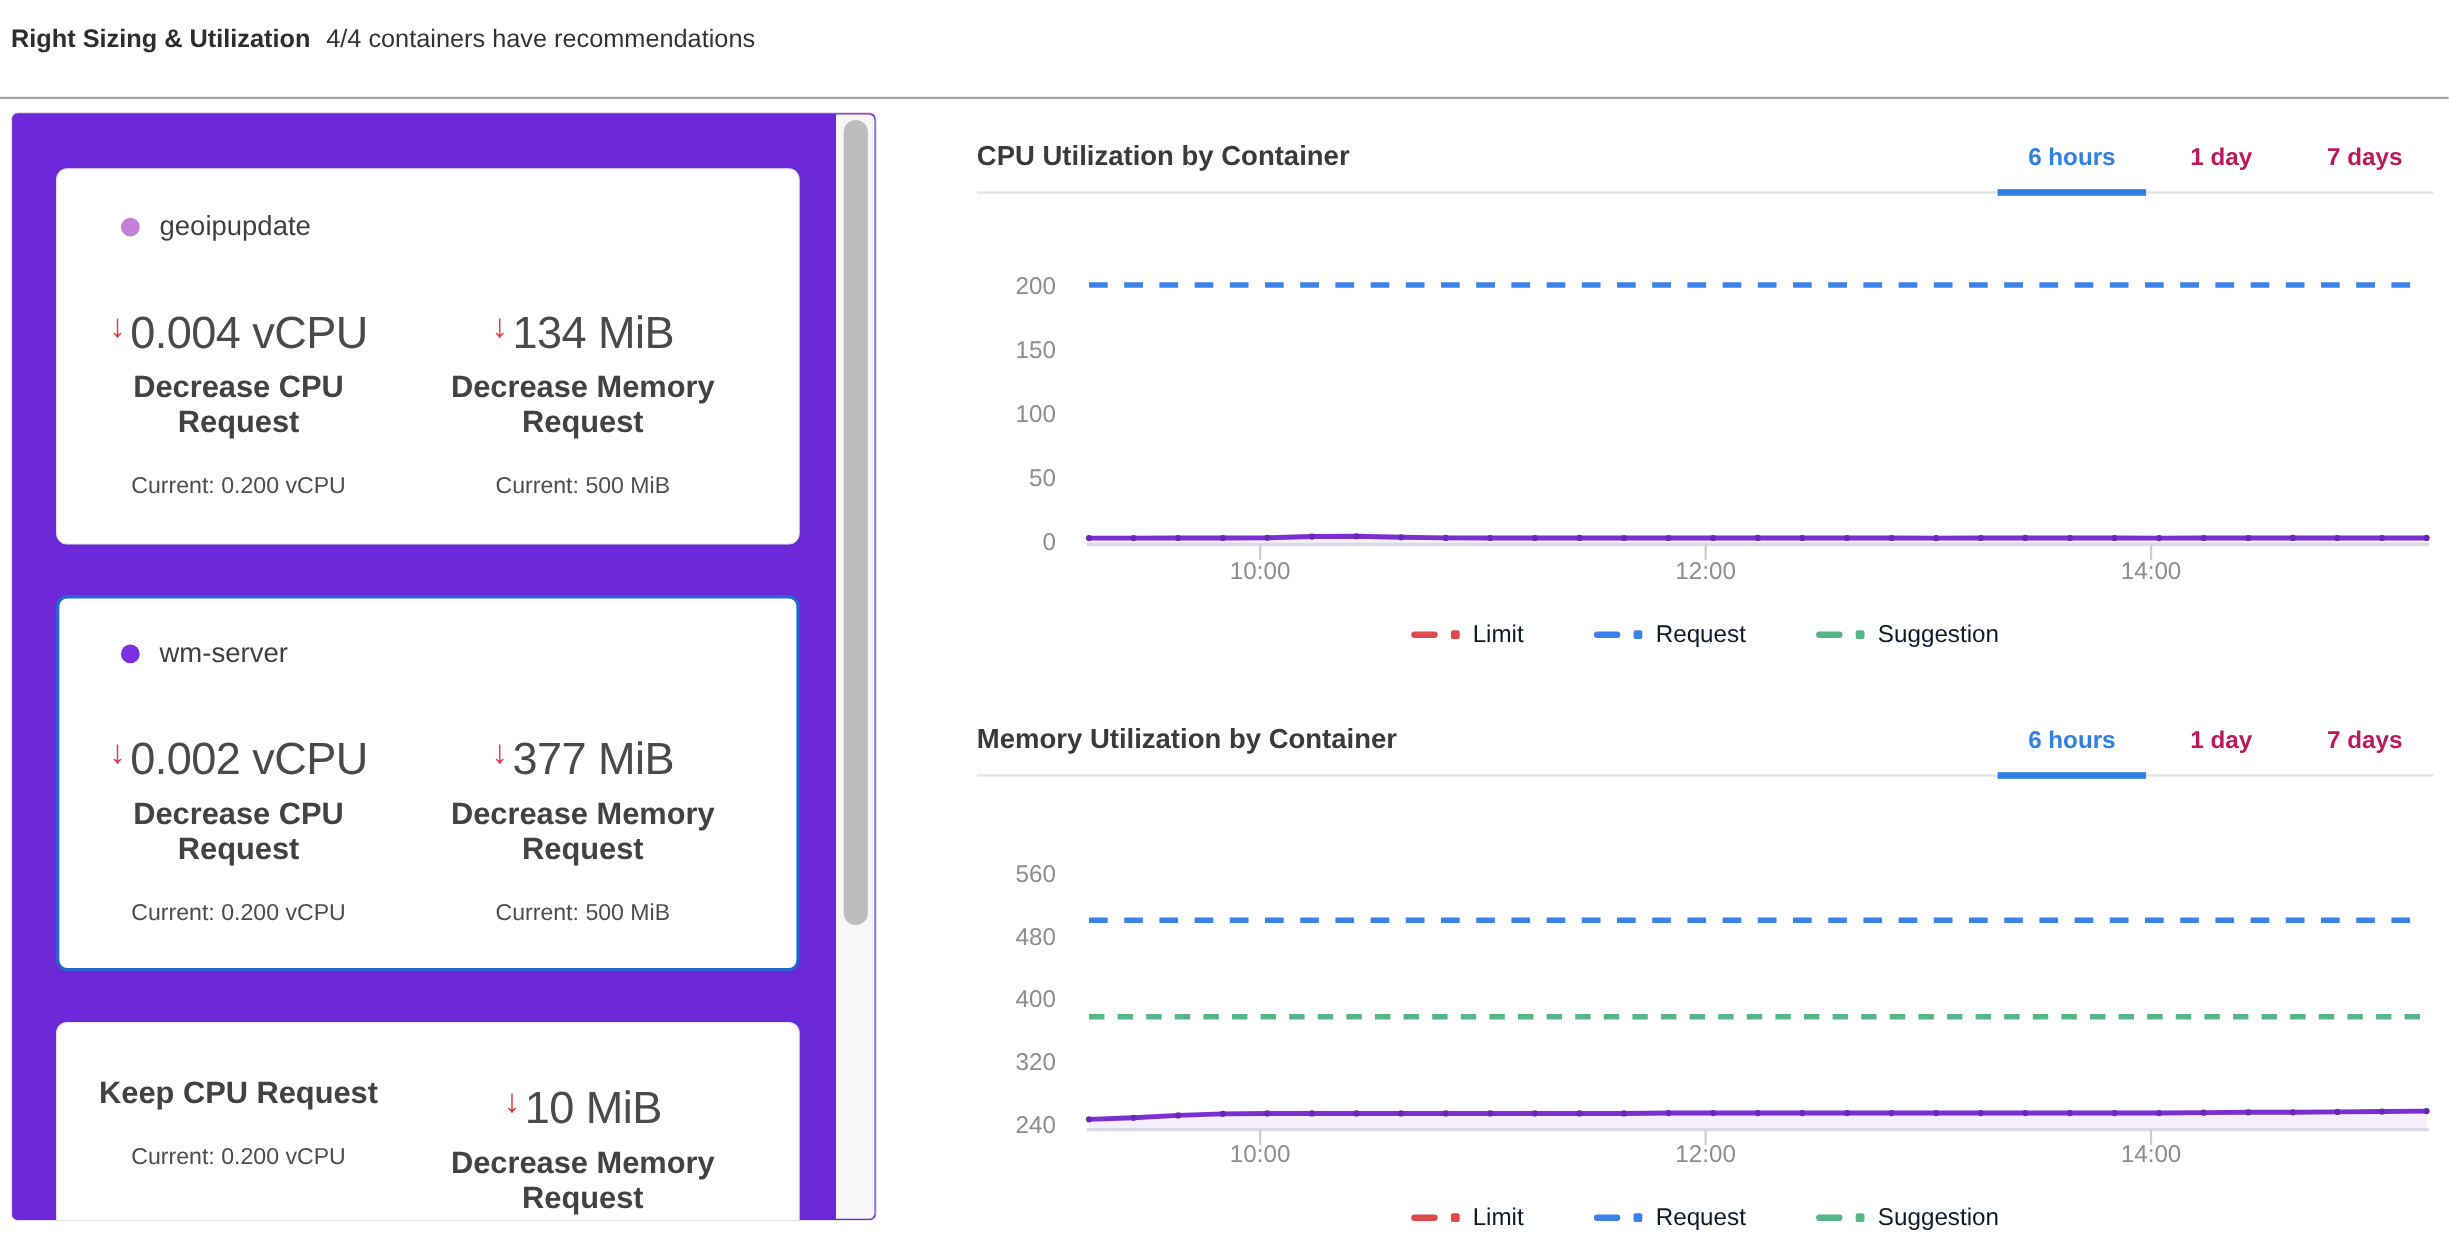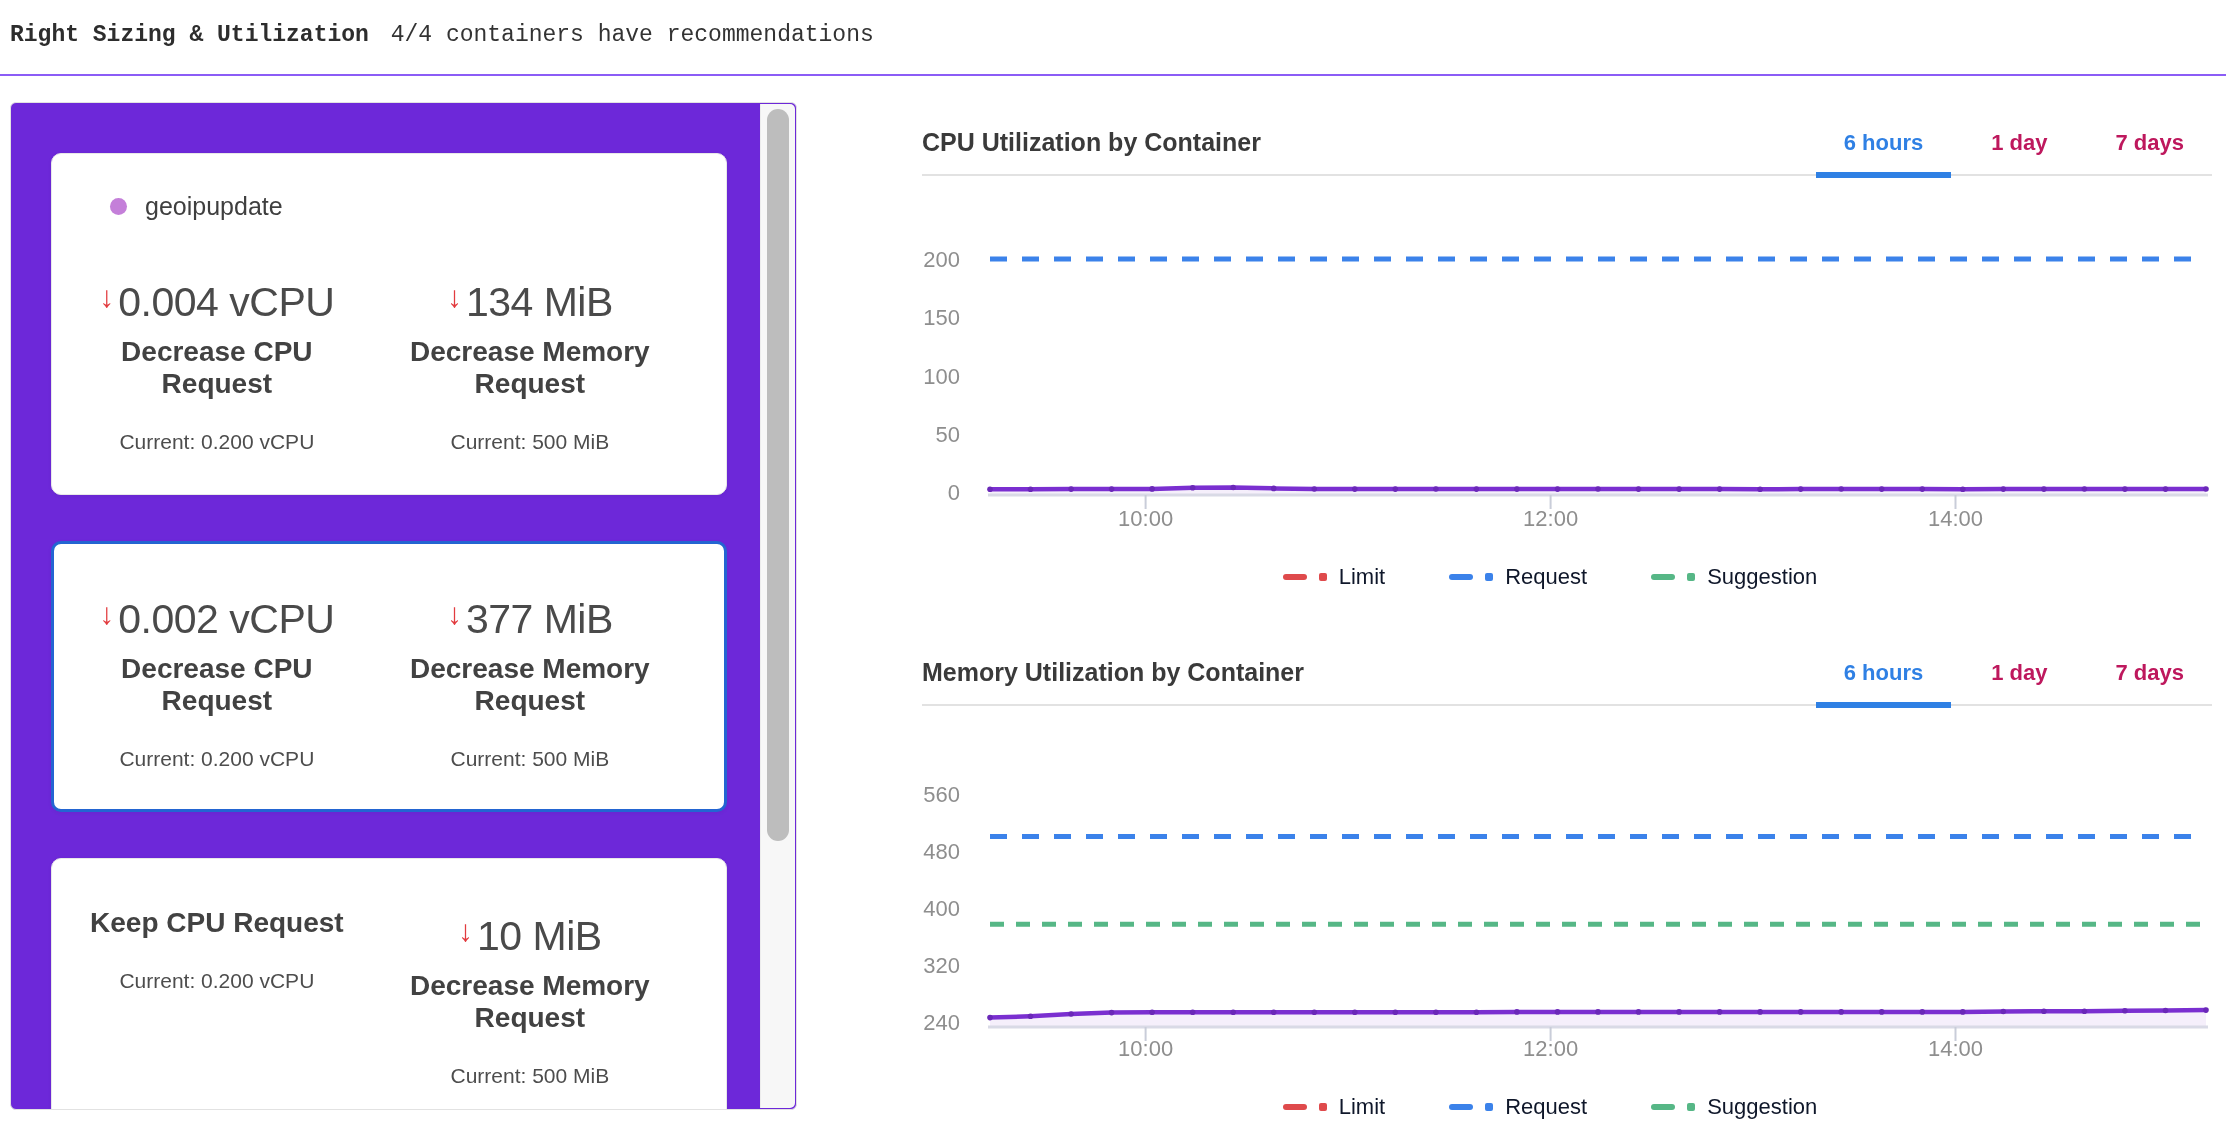--- a/index.html
+++ b/index.html
@@ -1,21 +1,21 @@
 <!DOCTYPE html>
 <html><head>
 <meta charset="utf-8">
 <style>
   * { box-sizing: border-box; margin: 0; padding: 0; }
   html,body { width: 2226px; height: 1144px; background: #ffffff;
     font-family: "Liberation Sans", sans-serif; color: #3d3d3d; overflow: hidden; }
 
   
-  .page-header { position: absolute; left: 0; top: 0; width: 2226px; height: 76px;
-    border-bottom: 2px solid #8b5cf6; font-family: Liberation Mono, monospace; }
+  .page-header { position: absolute; left: 0; top: 0; width: 2226px; height: 90px;
+    border-bottom: 2px solid #a3a3a3; }
   .page-header .inner { position: absolute; left: 10px; top: 22px; font-size: 23px; color: #2d2d2d; }
   .page-header .title { font-weight: bold; }
   .page-header .subtitle { font-weight: normal; color: #333; margin-left: 8px; }
 
   
   .panel { position: absolute; left: 10px; top: 102px; width: 787px; height: 1008px;
     background: #6d28d9; border: 1px solid #e2e2e2; border-radius: 6px; overflow: hidden; }
   .cards { position: absolute; left: 0; top: 0; right: 36px; bottom: 0; overflow: hidden;
     padding: 50px 33px 0 40px; }
   .card { position: relative; background: #fff; border: 1px solid #e8e8e8; border-radius: 10px;
@@ -35,21 +35,21 @@
 
   
   .scroll-track { position: absolute; top: 1px; bottom: 1px; right: 1px; width: 35px;
     background: #f7f7f7; border-left: 1px solid #ececec; border-radius: 0 5px 5px 0; }
   .scroll-thumb { position: absolute; left: 6px; top: 5px; width: 22px; height: 732px;
     background: #bdbdbd; border-radius: 12px; }
 
   
   .charts { position: absolute; left: 888px; top: 110px; width: 1324px; }
   .chart-section { position: relative; }
-  .chart-header { position: relative; height: 66px; border-bottom: 2px solid #e2e2e2; margin-left: 34px; }
+  .chart-header { position: relative; height: 66px; border-bottom: 2px solid #e2e2e2; }
   .chart-title { position: absolute; left: 0; top: 18px; font-size: 25px; font-weight: 700; color: #3a3a3a; }
   .tabs { position: absolute; right: 0; bottom: -4px; display: flex; }
   .tab { font-size: 22px; font-weight: 700; color: #be185d; padding: 0 28px 16px;
     border-bottom: 6px solid transparent; text-align: center; cursor: pointer; }
   .tab.active { color: #2f80e4; border-bottom-color: #2f80e4; }
   .tab + .tab { margin-left: 12px; }
 
   svg.chart-svg { display: block; width: 1324px; height: 360px; }
   .ytick-label, .xtick-label { font-size: 22px; fill: #8e8e8e; }
   .guide { fill: none; stroke-width: 5; stroke-linecap: butt; }
@@ -102,20 +102,24 @@
             <span class="value-icon">↓</span>
             <span class="big-value">134 MiB</span>
           </div>
           <div class="rec-label">Decrease Memory Request</div>
           <div class="current">Current: 500 MiB</div>
         </div>
       </div>
     </article>
 
     <article class="card selected">
+      <div class="card-title-row">
+        <span class="dot" style="background-color: rgb(124, 47, 224);"></span>
+        <span class="container-name">wm-server</span>
+      </div>
       <div class="card-cols">
         <div class="col-cpu">
           <div class="value-row">
             <span class="value-icon">↓</span>
             <span class="big-value">0.002 vCPU</span>
           </div>
           <div class="rec-label">Decrease CPU Request</div>
           <div class="current">Current: 0.200 vCPU</div>
         </div>
         <div class="col-mem">

